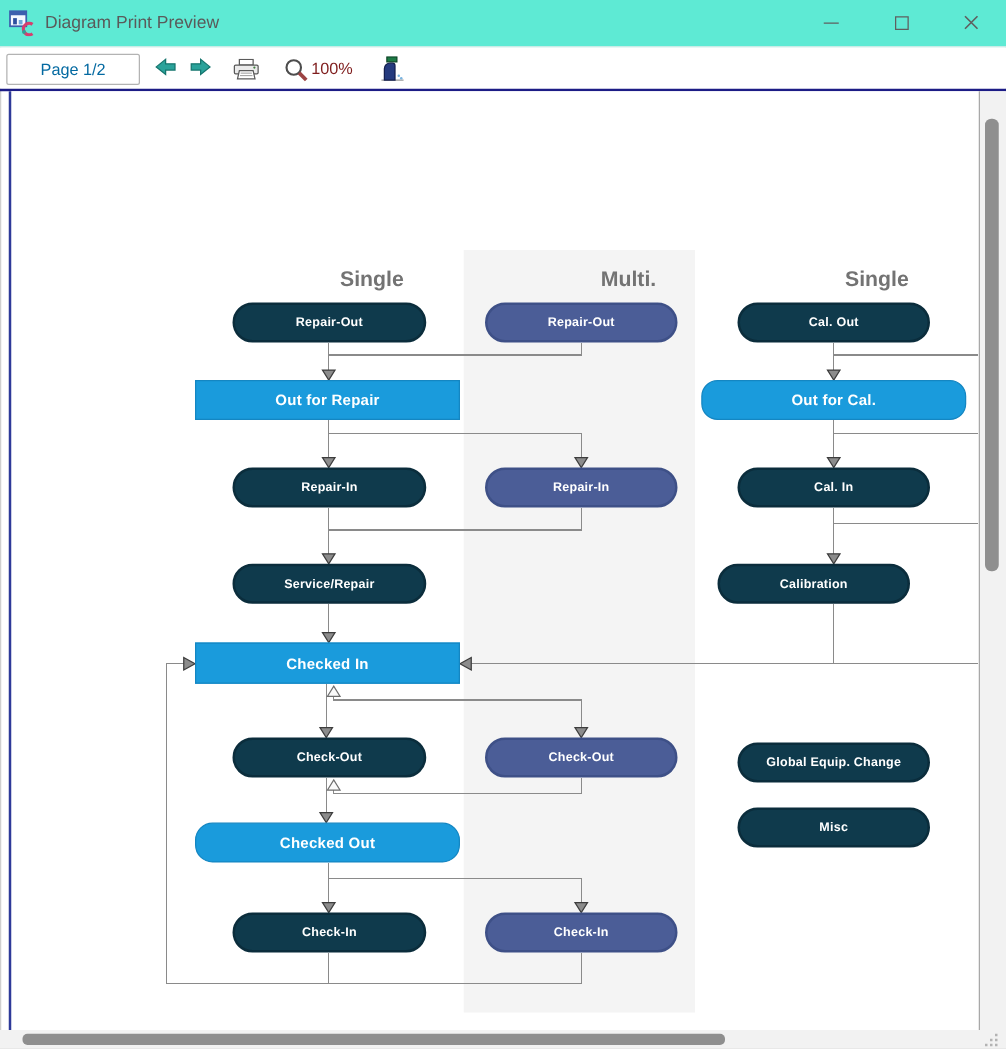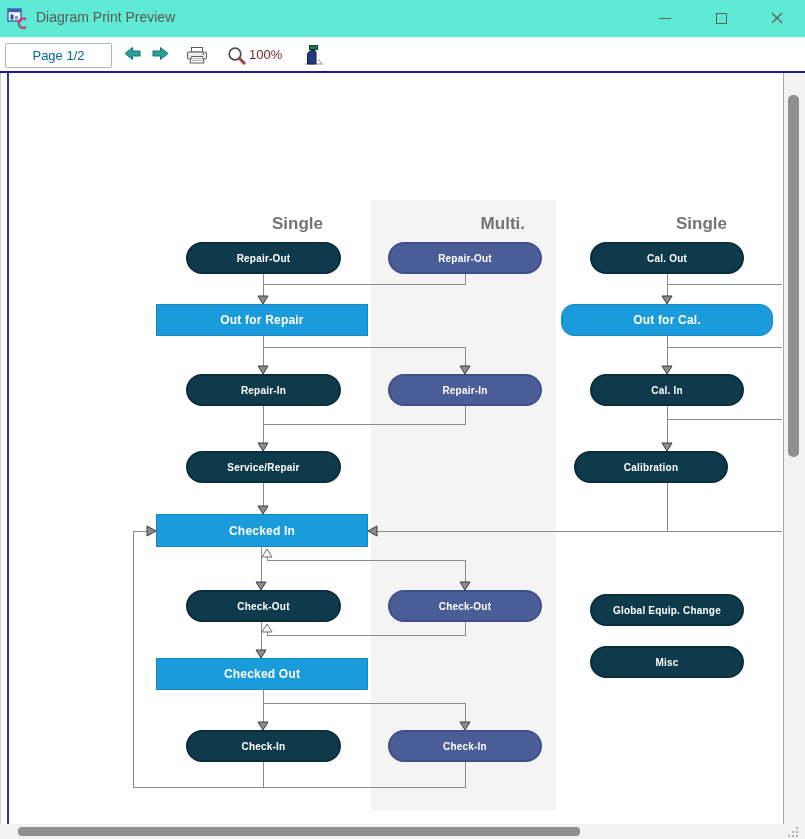--- a/index.html
+++ b/index.html
@@ -162,21 +162,21 @@
 
   <div class="node pill v-dark" style="left:186px;top:451px;width:155px;height:32px;">Service/Repair</div>
   <div class="node pill v-dark" style="left:574px;top:451px;width:154px;height:32px;">Calibration</div>
 
   <div class="node v-blue" style="left:156px;top:514px;width:212px;height:33px;">Checked In</div>
 
   <div class="node pill v-dark" style="left:186px;top:590px;width:155px;height:32px;">Check-Out</div>
   <div class="node pill v-slate" style="left:388px;top:590px;width:154px;height:32px;">Check-Out</div>
   <div class="node pill v-dark" style="left:590px;top:594px;width:154px;height:32px;">Global Equip. Change</div>
 
-  <div class="node v-blue" style="left:156px;top:658px;width:212px;height:32px;">Checked Out</div>
+  <div class="node v-blue" style="left:156px;top:658px;width:212px;height:32px;border-radius:14px;">Checked Out</div>
   <div class="node pill v-dark" style="left:590px;top:646px;width:154px;height:32px;">Misc</div>
 
   <div class="node pill v-dark" style="left:186px;top:730px;width:155px;height:32px;">Check-In</div>
   <div class="node pill v-slate" style="left:388px;top:730px;width:154px;height:32px;">Check-In</div>
 
   <div class="vscroll-track">
     <div class="vscroll-thumb"></div>
   </div>
   <div class="hscroll-track">
     <div class="hscroll-thumb"></div>

